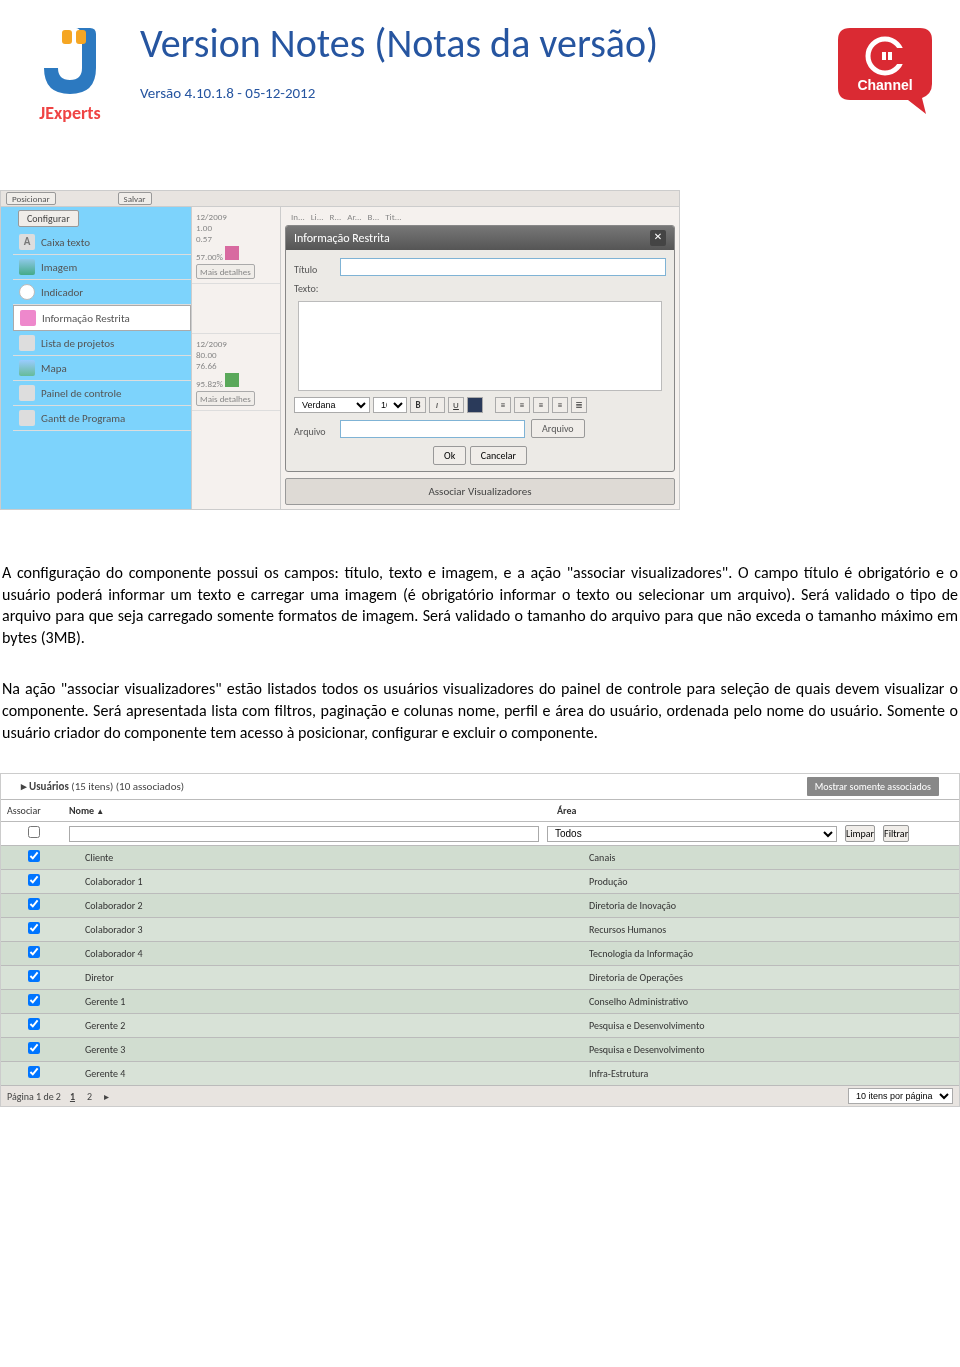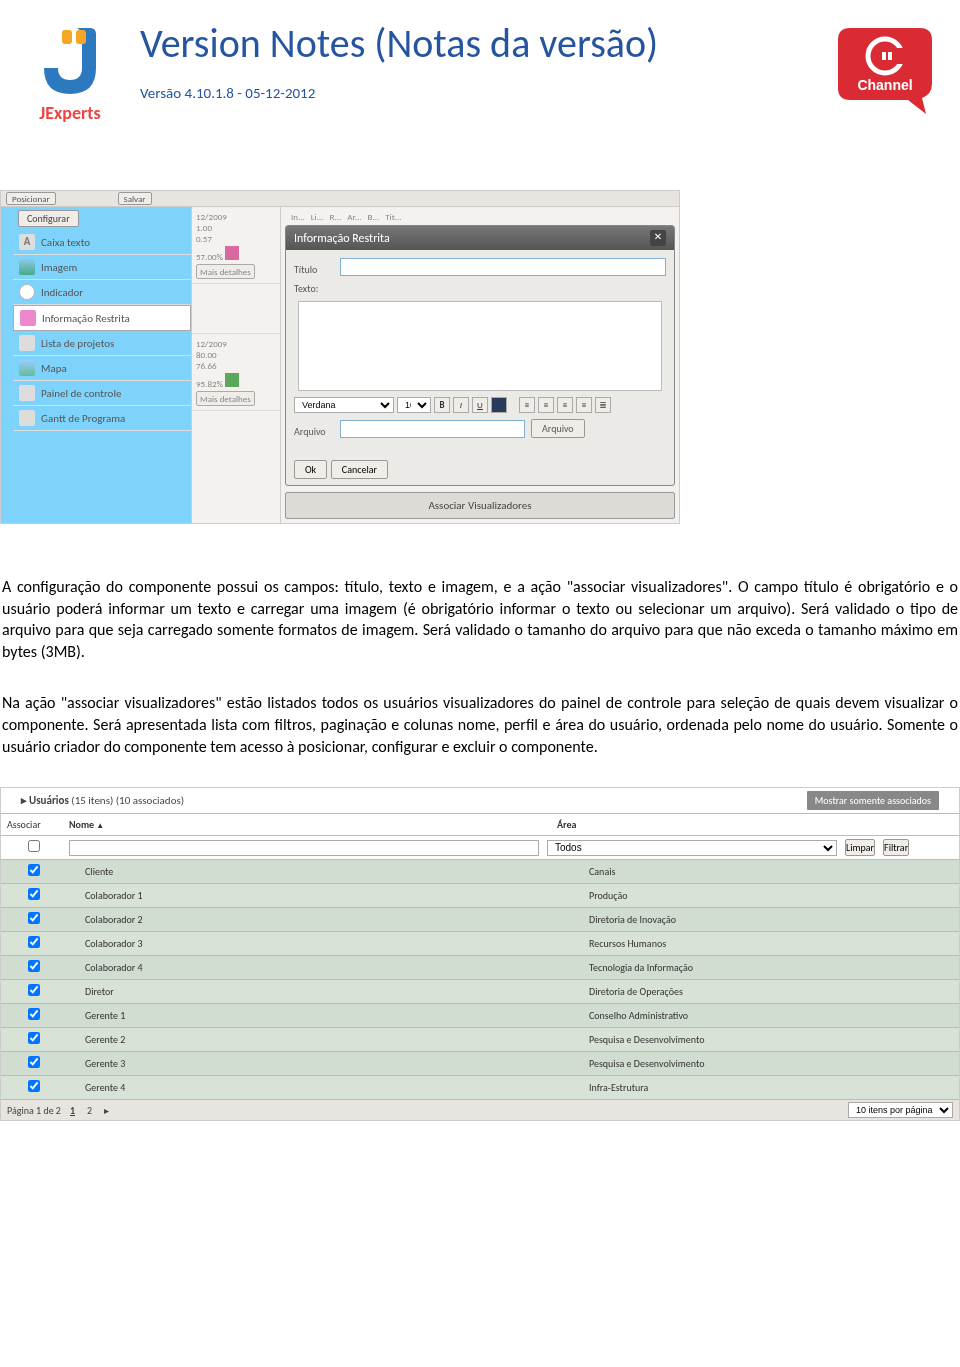--- a/index.html
+++ b/index.html
@@ -45,21 +45,21 @@
   .dlg-close { background:#444; color:#fff; width:16px; height:16px; text-align:center; line-height:14px; font-size:10px; border-radius:2px; }
   .dlg-body { padding:8px; }
   .dlg-row { display:flex; align-items:flex-end; margin-bottom:6px; font-size:10px; color:#555; }
   .dlg-label { width:46px; }
   .dlg-input { flex:1; border:1px solid #7fb3d5; background:#fff; height:18px; padding:0 3px; }
   .dlg-textarea { width: calc(100% - 8px); margin-left:4px; border:1px solid #bbb; background:#fff; height:90px; }
   .dlg-toolbar { display:flex; align-items:center; gap:3px; margin:6px 0; font-size:9px; color:#333; }
   .dlg-toolbar select, .dlg-toolbar .tb-box { border:1px solid #aaa; background:#fff; font-size:9px; padding:1px 3px; height:16px; }
   .tb-btn { border:1px solid #aaa; background:#f0ede9; width:16px; height:16px; text-align:center; line-height:14px; font-size:9px; }
   .dlg-btn { border:1px solid #999; background:#f0ede9; font-size:10px; padding:2px 10px; border-radius:2px; }
-  .dlg-btnrow { margin-top:20px; }
+  .dlg-btnrow { text-align:center; margin-top:6px; }
   .assoc-btn { border:1px solid #999; background:#dedad5; font-size:11px; color:#444; padding:6px 0; text-align:center; margin-top:6px; border-radius:2px; }
   
   .para { font-size: 16px; line-height: 1.35; padding: 0 2px; text-align: justify; margin-top: 52px; }
   .para + .para { margin-top: 30px; }
   
   .users-panel { margin-top: 30px; border:1px solid #ccc; background: #fff; font-size:10px; }
   .users-head { background:#fff; display:flex; align-items:center; padding:3px 20px; border-bottom:1px solid #bbb; }
   .users-head-left { font-size:11px; color:#444; }
   .users-head-left b { font-weight:bold; }
   .users-head-right { margin-left:auto; background:#888; color:#fff; padding:3px 8px; font-size:10px; border-radius:1px; }
@@ -190,21 +190,21 @@
         <div class="dlg-body">
           <div class="dlg-row">
             <span class="dlg-label">Título</span>
             <input class="dlg-input" style="">
           </div>
           <div class="dlg-row">
             <span class="dlg-label">Texto:</span>
           </div>
           <div class="dlg-textarea"></div>
           <div class="dlg-toolbar">
-            <select class="tb-box" style="width:100px"><option>Verdana</option></select>
+            <select class="tb-box" style="width:76px"><option>Verdana</option></select>
             <select class="tb-box" style="width:34px"><option>10</option></select>
             <span class="tb-btn"><b>B</b></span>
             <span class="tb-btn"><i>I</i></span>
             <span class="tb-btn"><u>U</u></span>
             <span class="tb-btn" style="background:#2a3a5a"></span>
             <span style="width:6px"></span>
             <span class="tb-btn">≡</span>
             <span class="tb-btn">≡</span>
             <span class="tb-btn">≡</span>
             <span class="tb-btn">≡</span>

